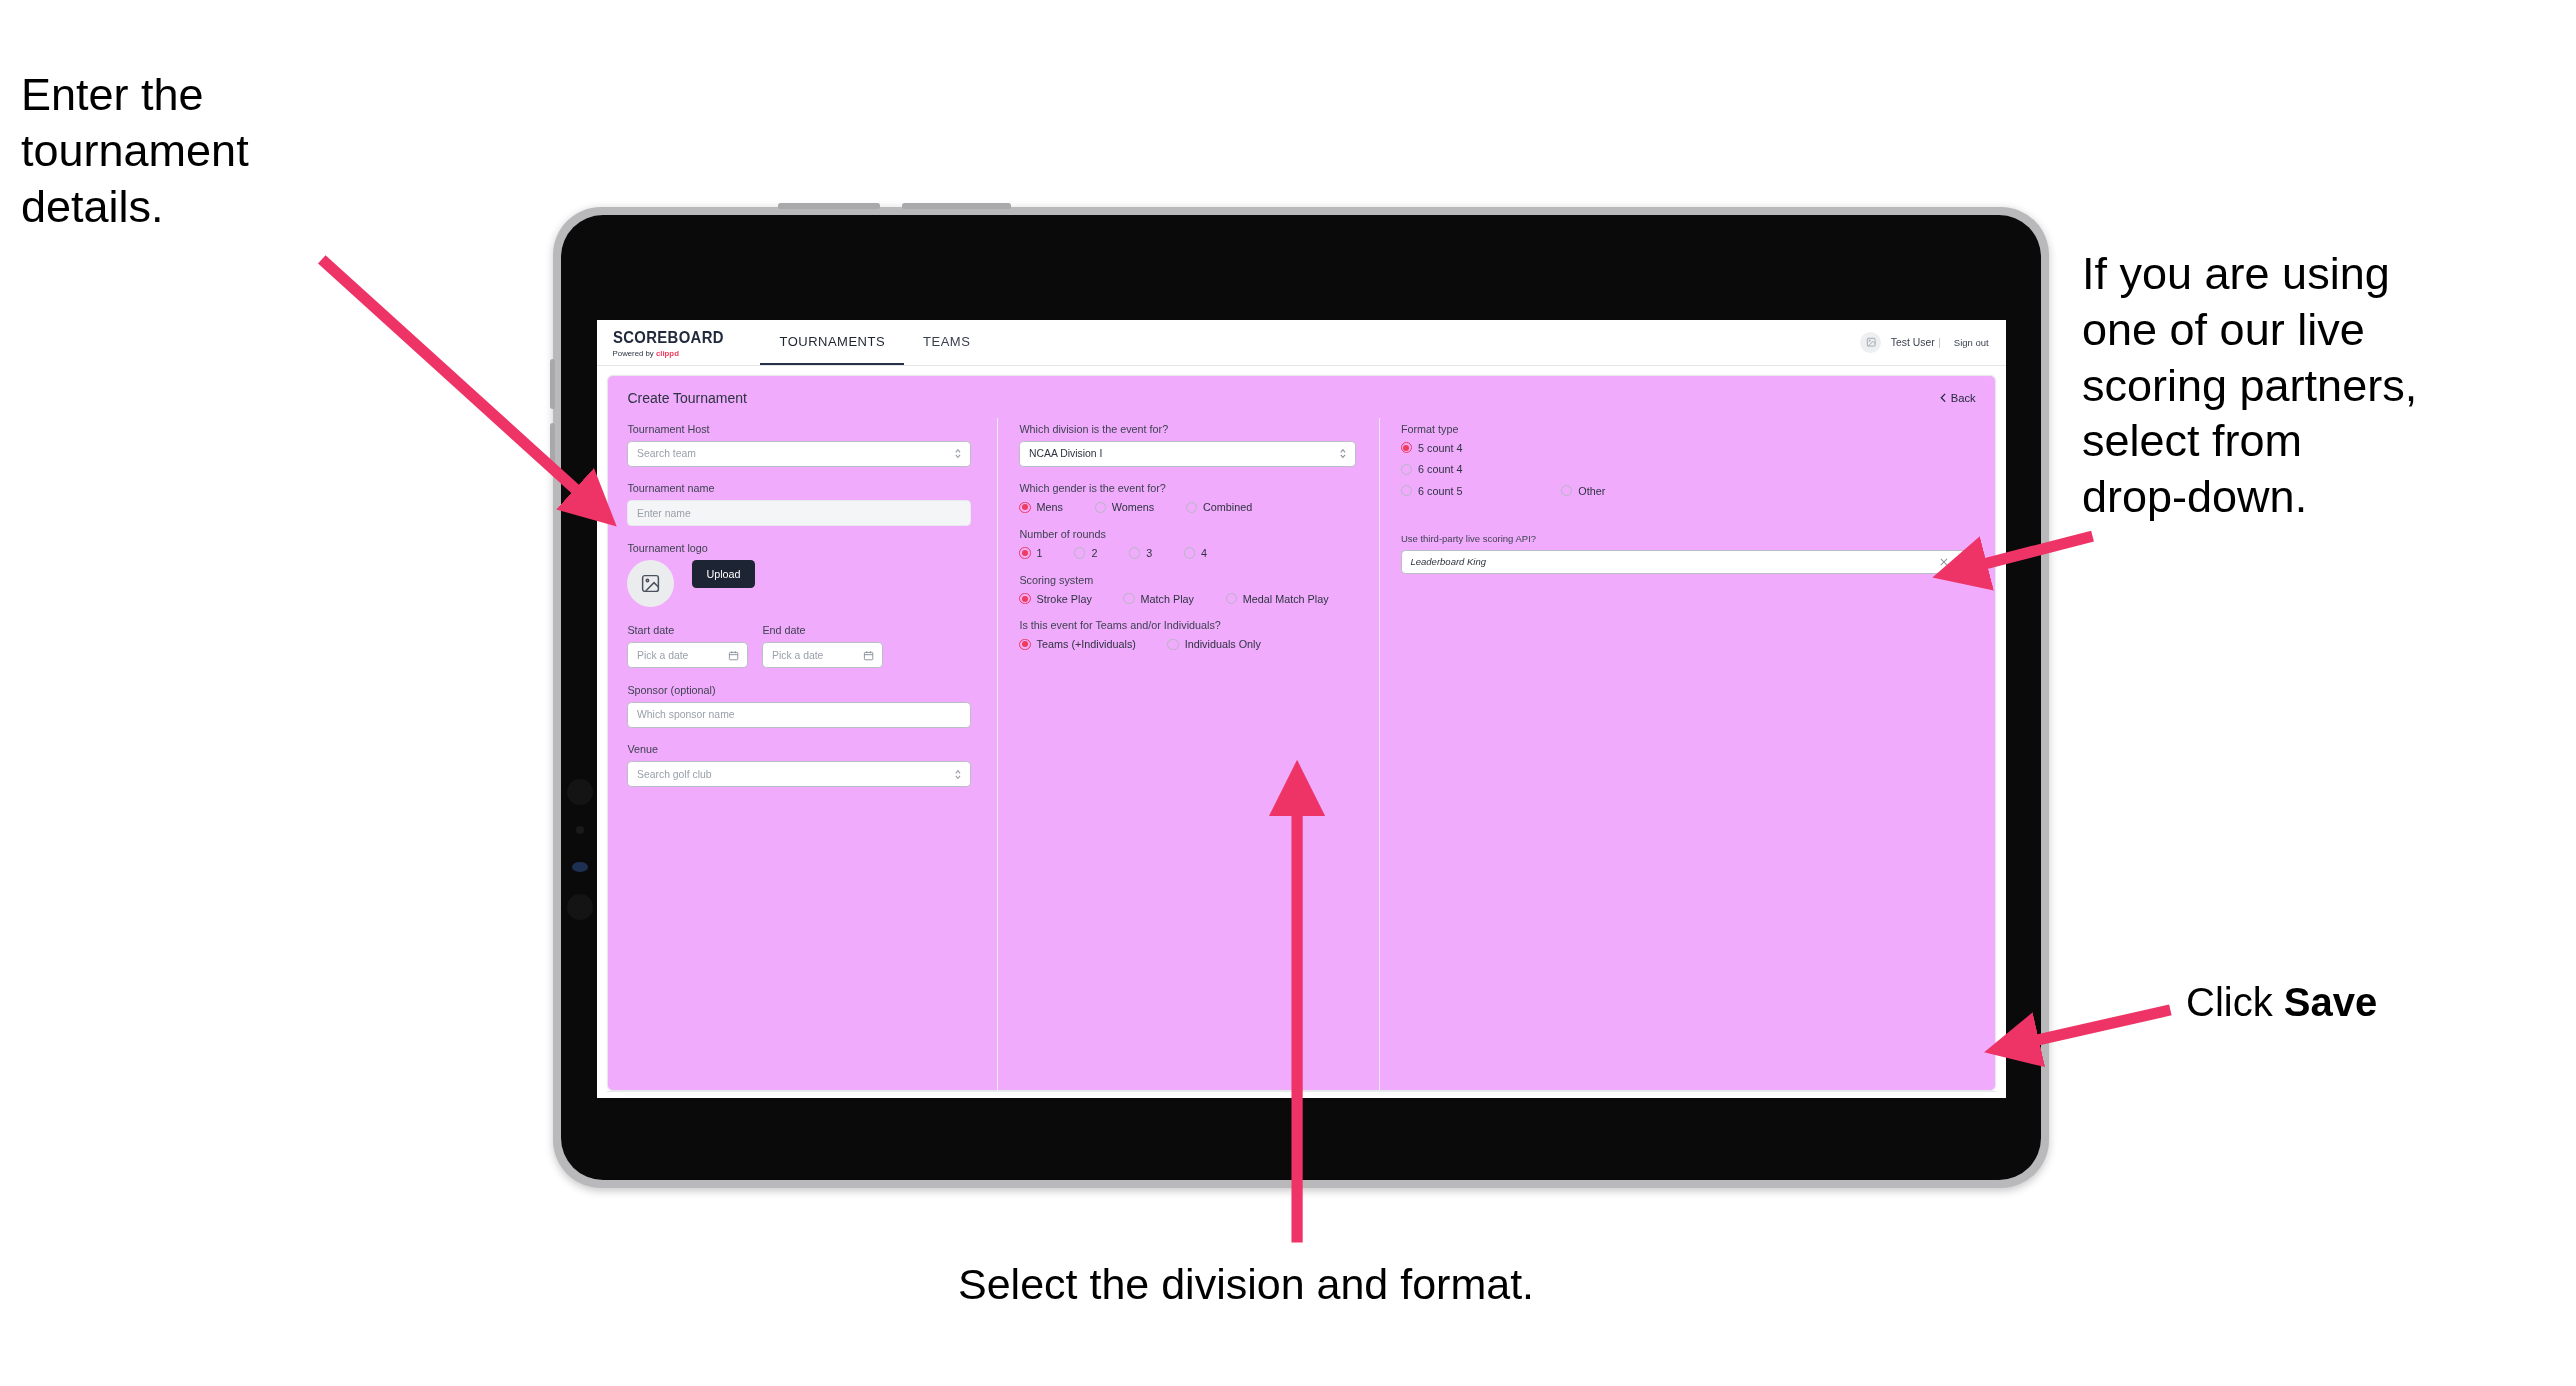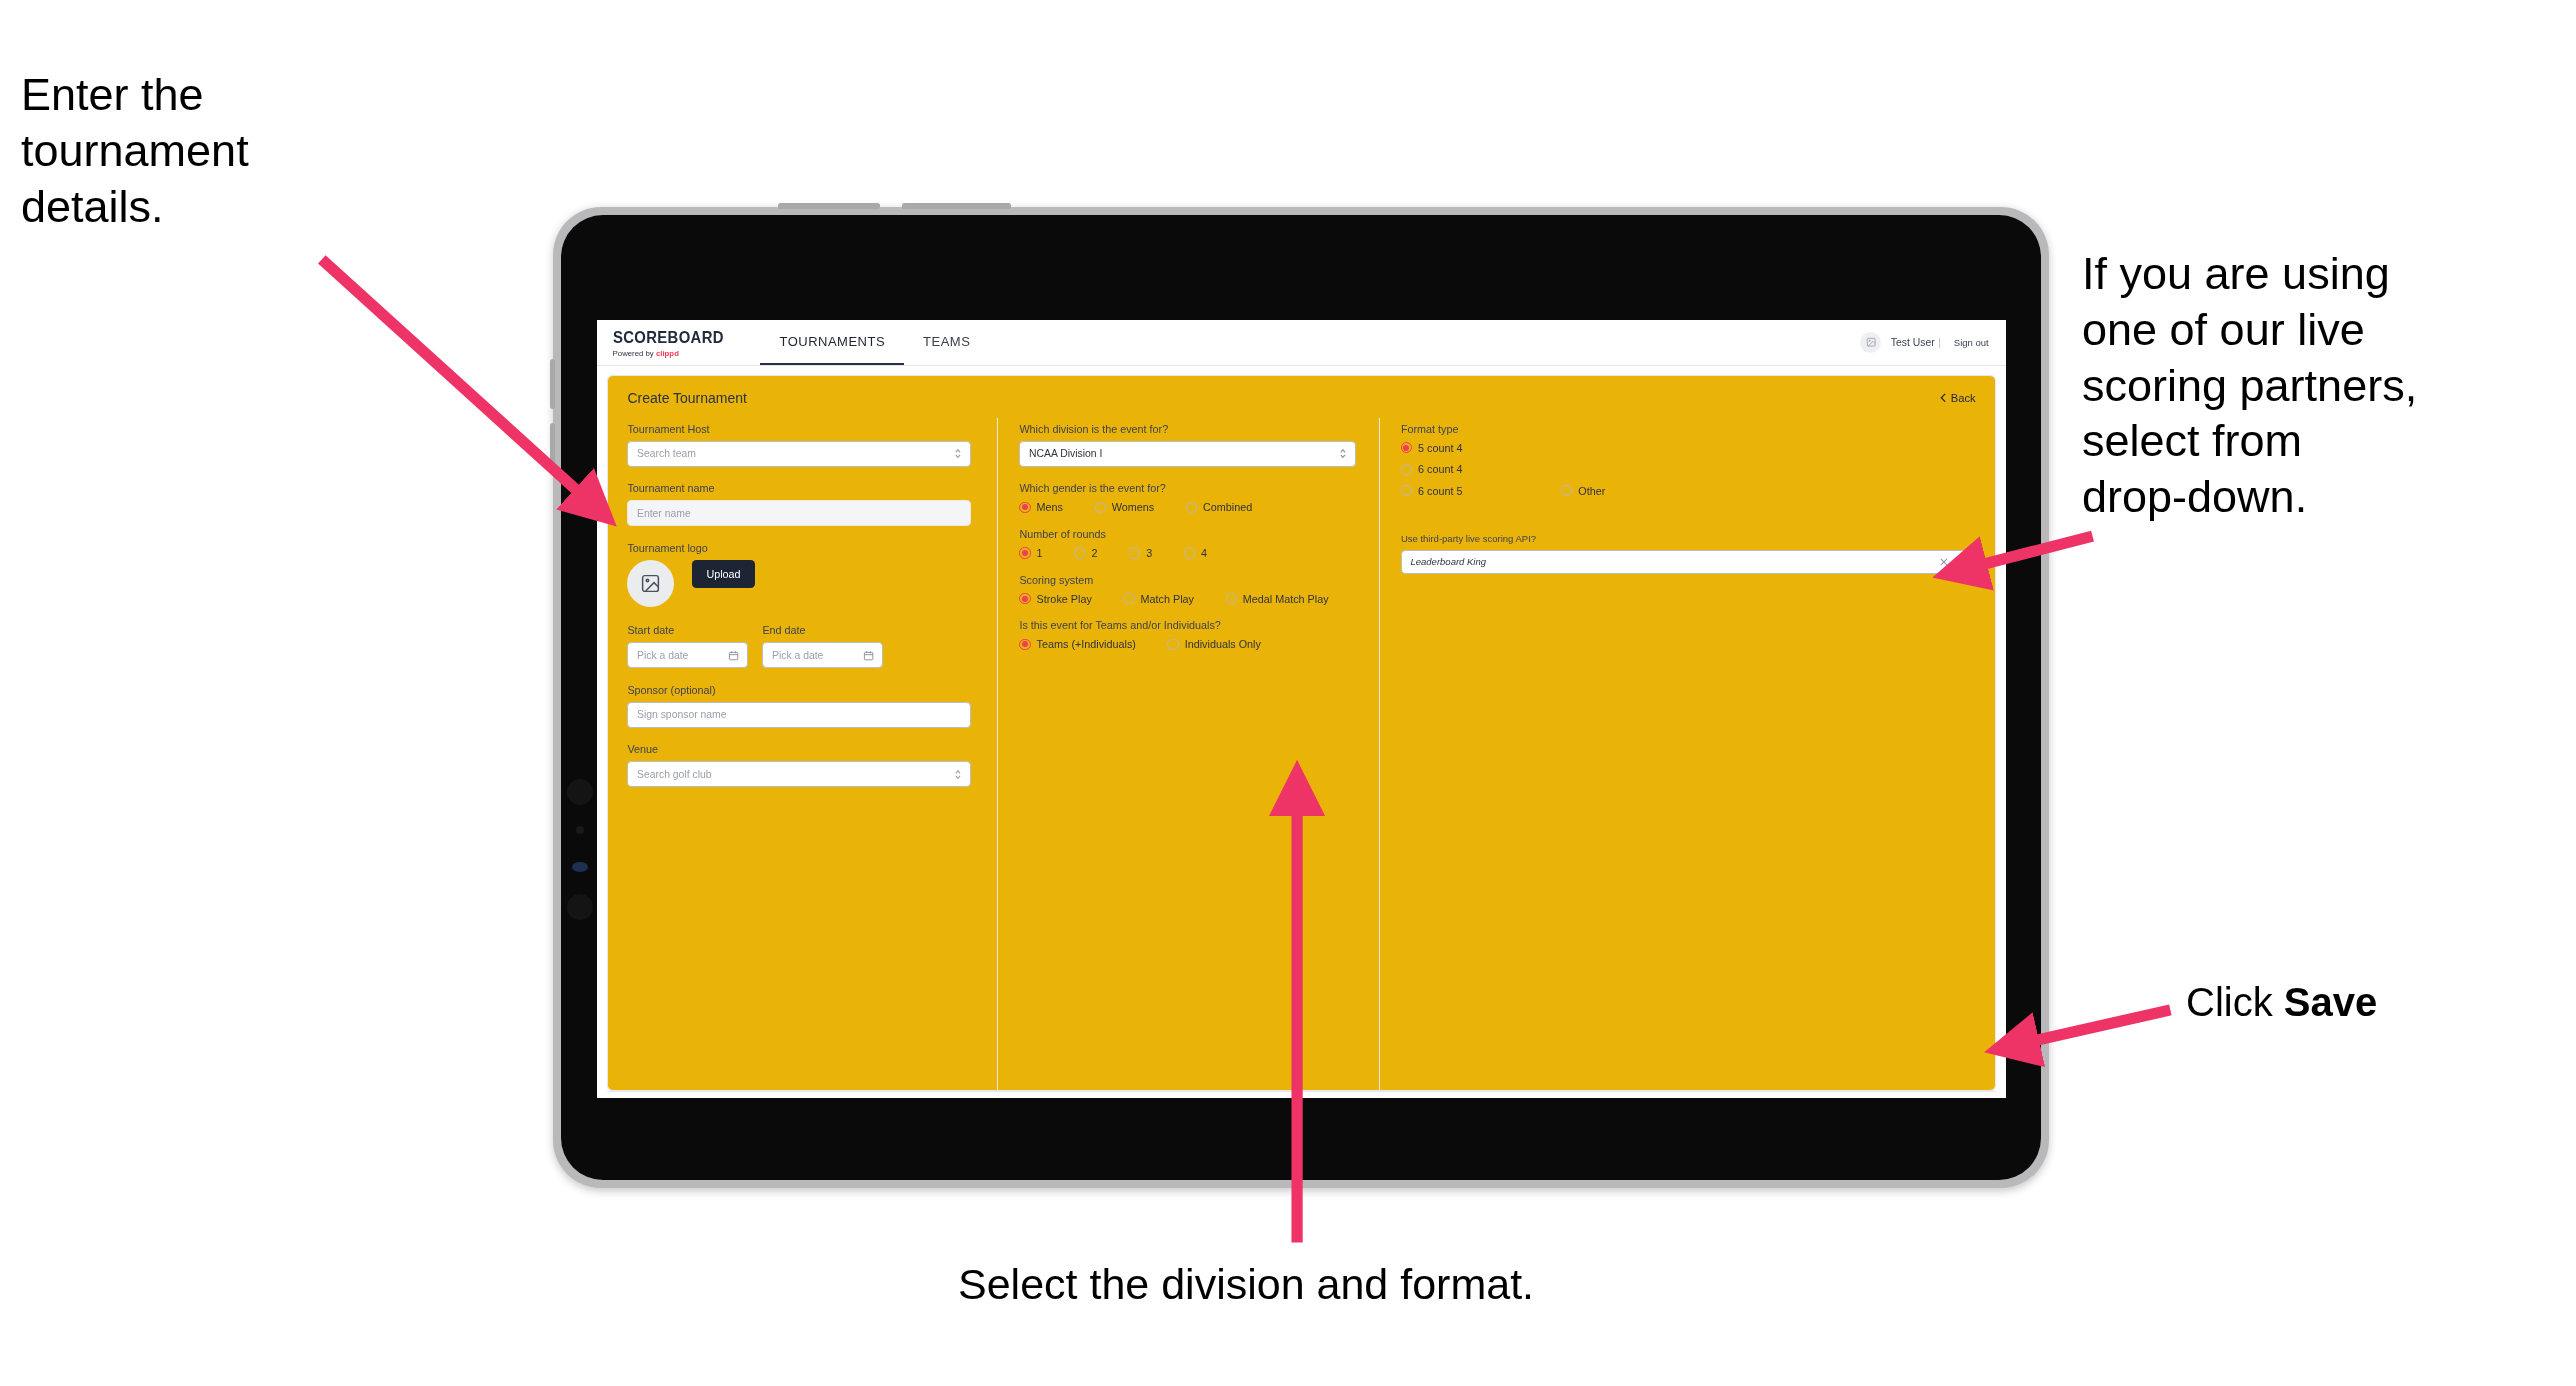--- a/index.html
+++ b/index.html
@@ -47,21 +47,21 @@
   .navtab.active{border-bottom-color:#263046;color:#1d2431;}
   .appbar-right{margin-left:auto;display:flex;align-items:center;
                 padding-right:17.3px;gap:9.5px;}
   .avatar{width:21px;height:21px;border-radius:50%;background:#eeeff1;
           display:flex;align-items:center;justify-content:center;}
   .user-txt{font-size:10.4px;color:#3b4150;}
   .user-txt .sep{color:#b9bdc5;margin:0 3.5px;}
   .signout{font-size:9.5px;color:#3b4150;cursor:pointer;}
 
   
-  #card{margin:8.6px 10.4px 0 10.4px;height:714px;background:#eab308;
+  #card{margin:8.6px 10.4px 0 10.4px;height:714px;background:#f0abfc;
         border:0.9px solid #e6e8eb;border-radius:6px;
         box-shadow:0 0.9px 2.6px rgba(16,24,40,.05);
         display:flex;flex-direction:column;}
   #card-head{display:flex;align-items:center;justify-content:space-between;
              padding:14px 19px 12px 19px;}
   #page-title{font-size:14px;color:#2b3240;}
   #back-link{display:flex;align-items:center;gap:5.2px;font-size:11.2px;
              color:#22293a;cursor:pointer;}
 
   #cols{display:flex;flex:1;min-height:0;}
@@ -221,21 +221,21 @@
                     <path d="M3 10h18M8 3v4M16 3v4"></path>
                   </svg>
               </span>
             </div>
           </div>
         </div>
 
         <div class="grp">
           <div class="fld-label">Sponsor (optional)</div>
           <div class="inp">
-            <span>Sign sponsor name</span>
+            <span>Which sponsor name</span>
           </div>
         </div>
 
         <div class="grp">
           <div class="fld-label">Venue</div>
           <div class="inp">
             <span>Search golf club</span>
             <span class="right-ic">
               <svg width="7.8" height="11.2" viewBox="0 0 9 13" fill="none" stroke="#9aa0aa" stroke-width="1.3">
                   <path d="M2 5L4.5 2 7 5"></path>

